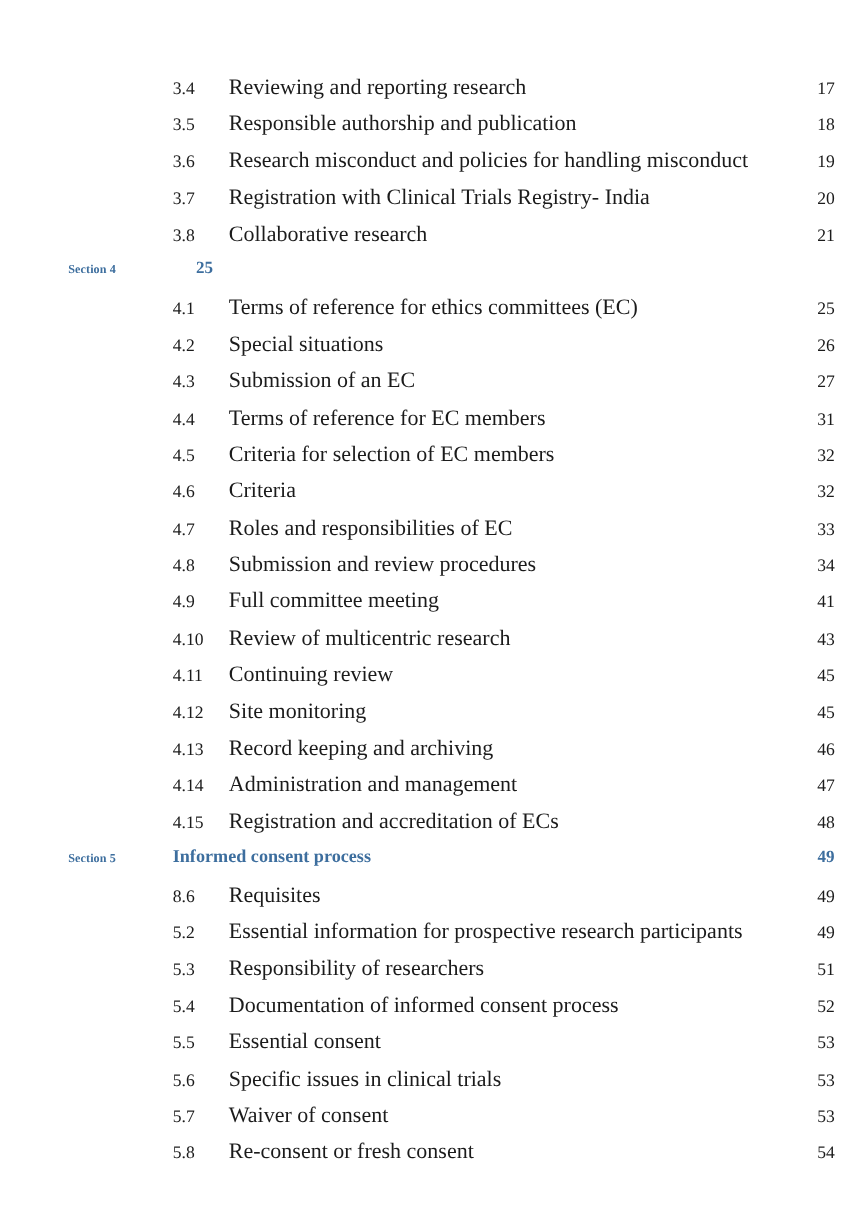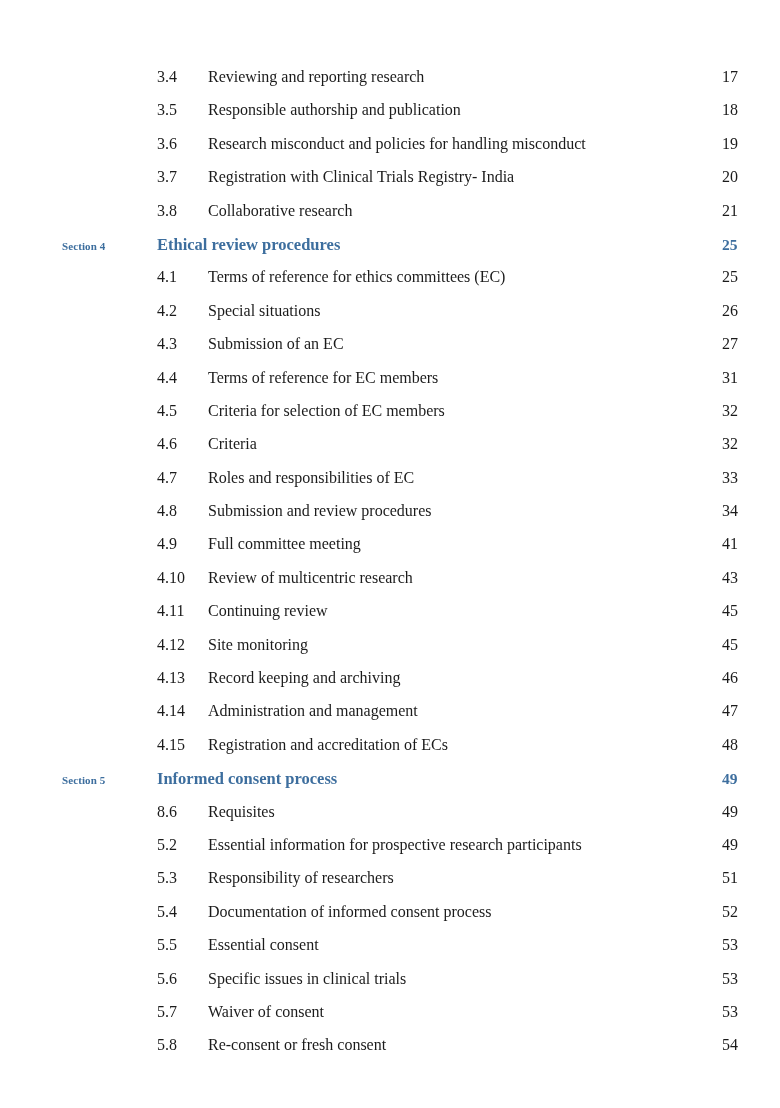--- a/index.html
+++ b/index.html
@@ -54,30 +54,30 @@
   .col-number {
     flex: 0 0 51px;
     width: 51px;
     font-size: 16px;
     white-space: nowrap;
   }
 
   
   .col-title {
     flex: 1 1 auto;
-    font-size: 16px;
+    font-size: 20px;
     white-space: nowrap;
     padding-right: 8px;
   }
 
   
   .col-page {
     flex: 0 0 58px;
     width: 58px;
-    text-align: left;
+    text-align: center;
     font-size: 16px;
     white-space: nowrap;
   }
 
   
   .toc-row.is-section .col-section,
   .toc-row.is-section .col-title,
   .toc-row.is-section .col-page {
     color: #3d6e9e;
     font-weight: bold;
@@ -125,21 +125,20 @@
       <div class="col-page">20</div>
     </div>
     <div class="toc-row">
       <div class="col-section-spacer"></div>
       <div class="col-number">3.8</div>
       <div class="col-title">Collaborative research</div>
       <div class="col-page">21</div>
     </div>
     <div class="toc-row is-section">
       <div class="col-section">Section 4</div>
-      <div class="col-title col-title-section">Ethical review procedures</div>
       <div class="col-page">25</div>
     </div>
     <div class="toc-row">
       <div class="col-section-spacer"></div>
       <div class="col-number">4.1</div>
       <div class="col-title">Terms of reference for ethics committees (EC)</div>
       <div class="col-page">25</div>
     </div>
     <div class="toc-row">
       <div class="col-section-spacer"></div>

